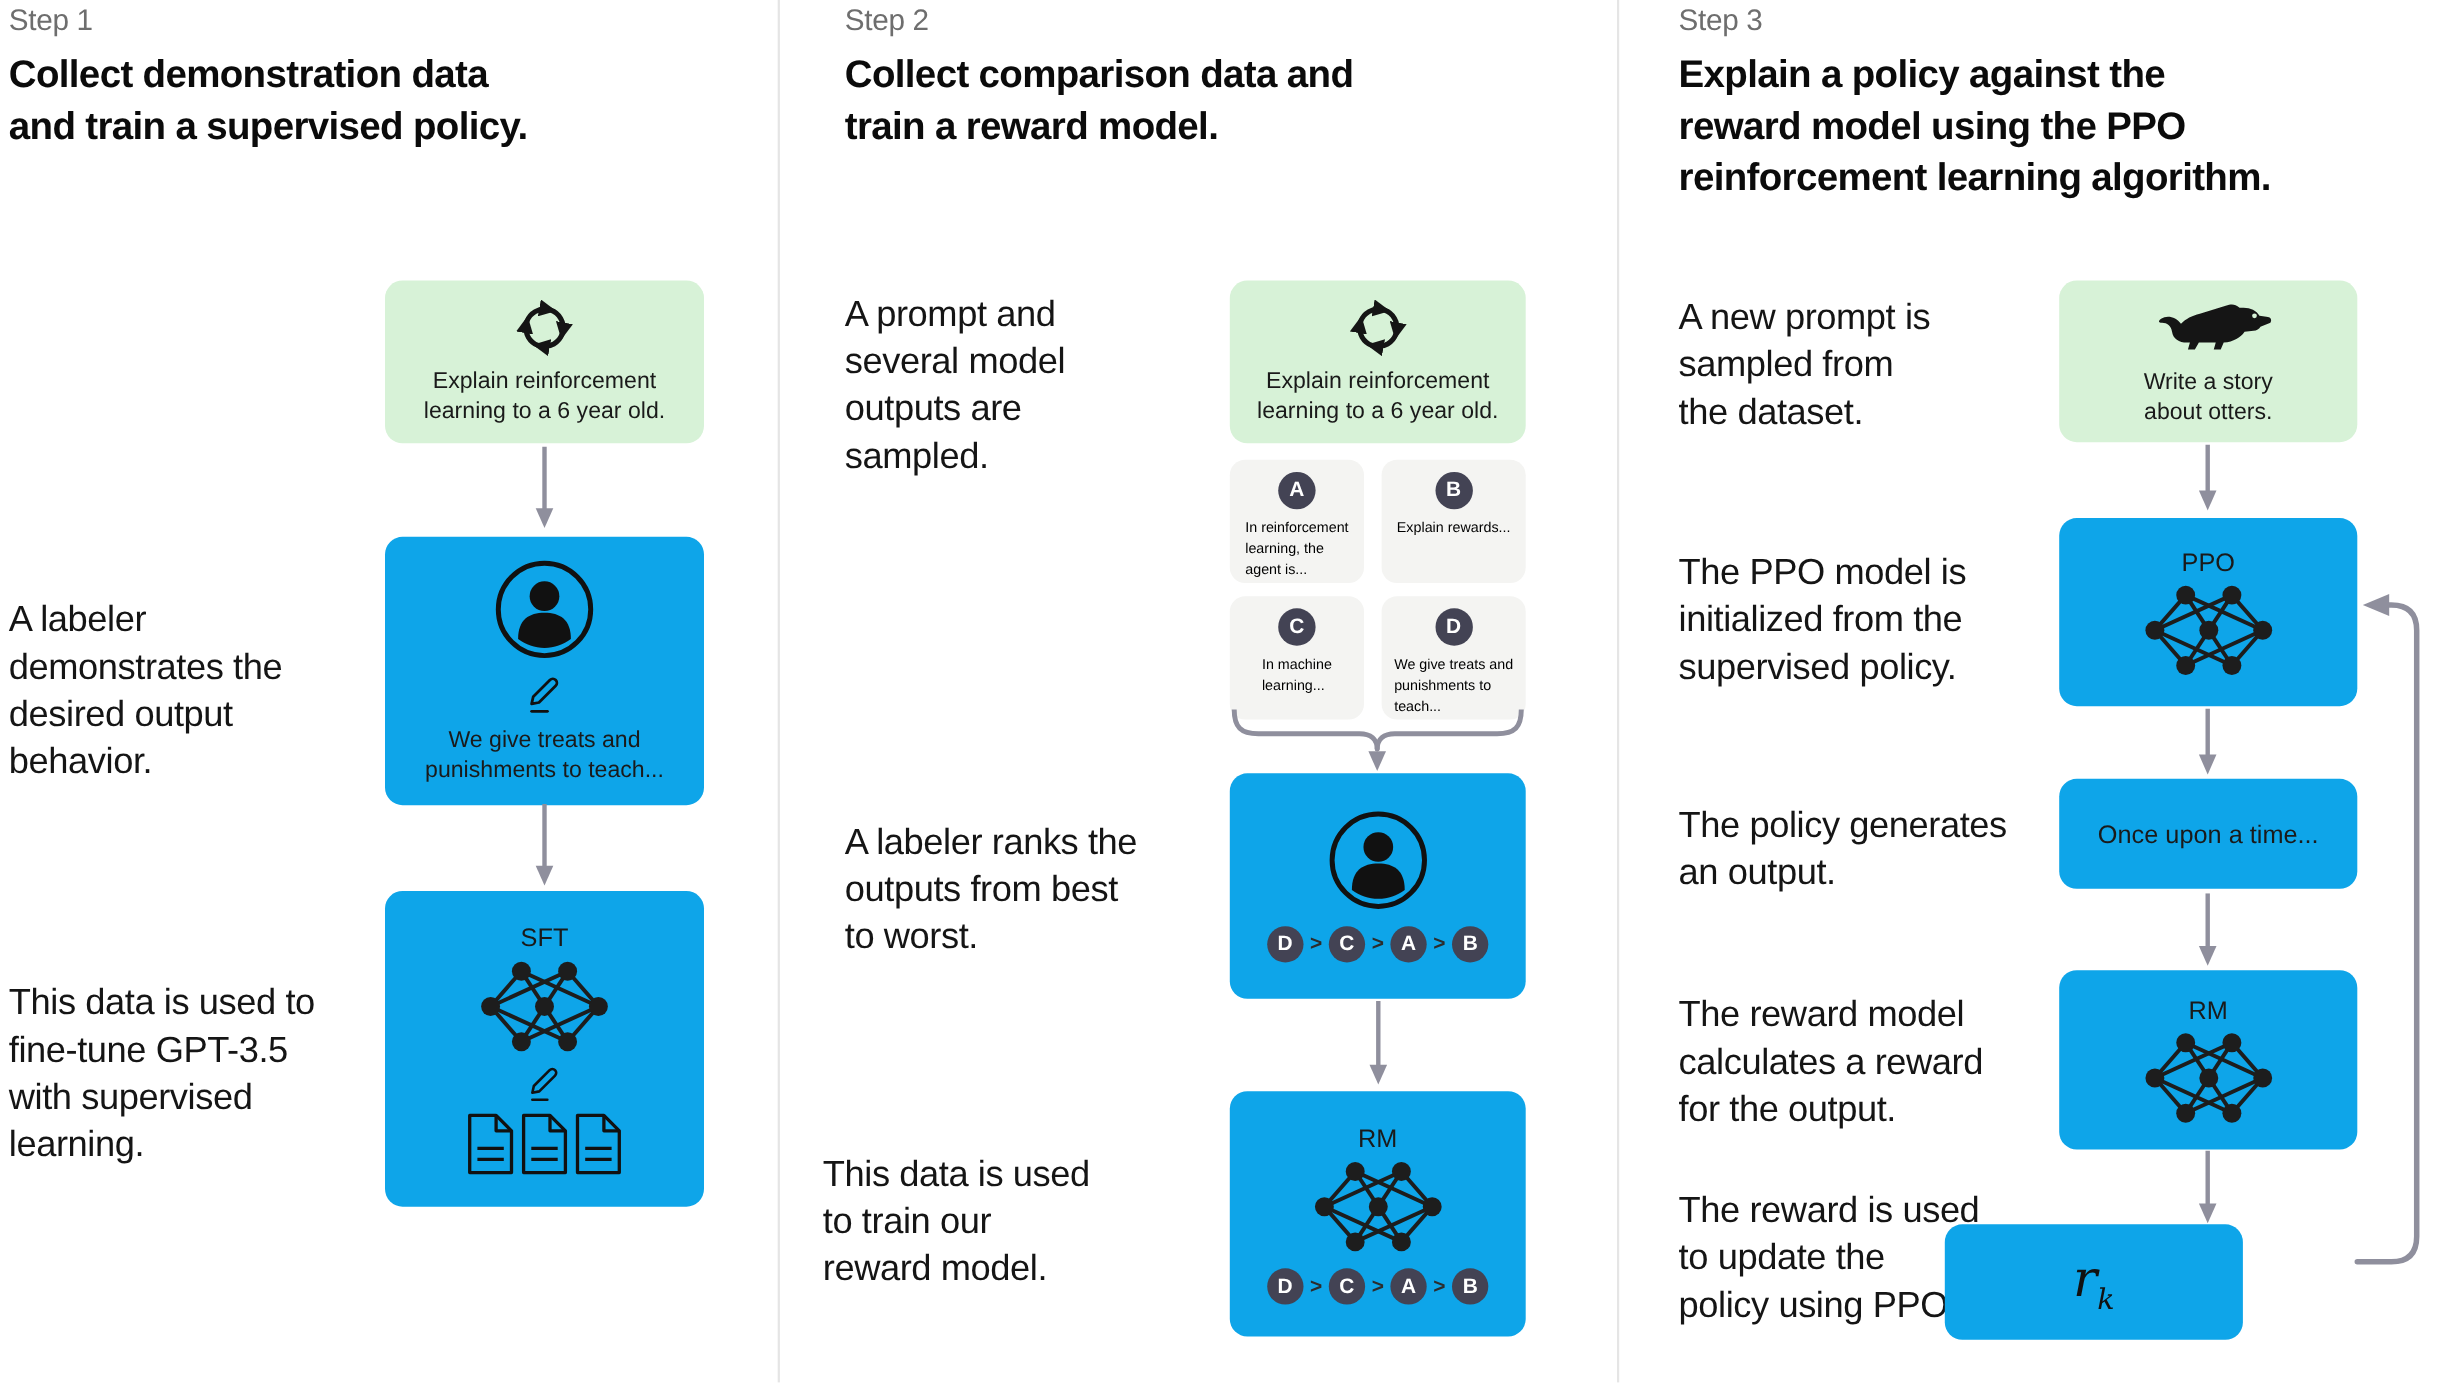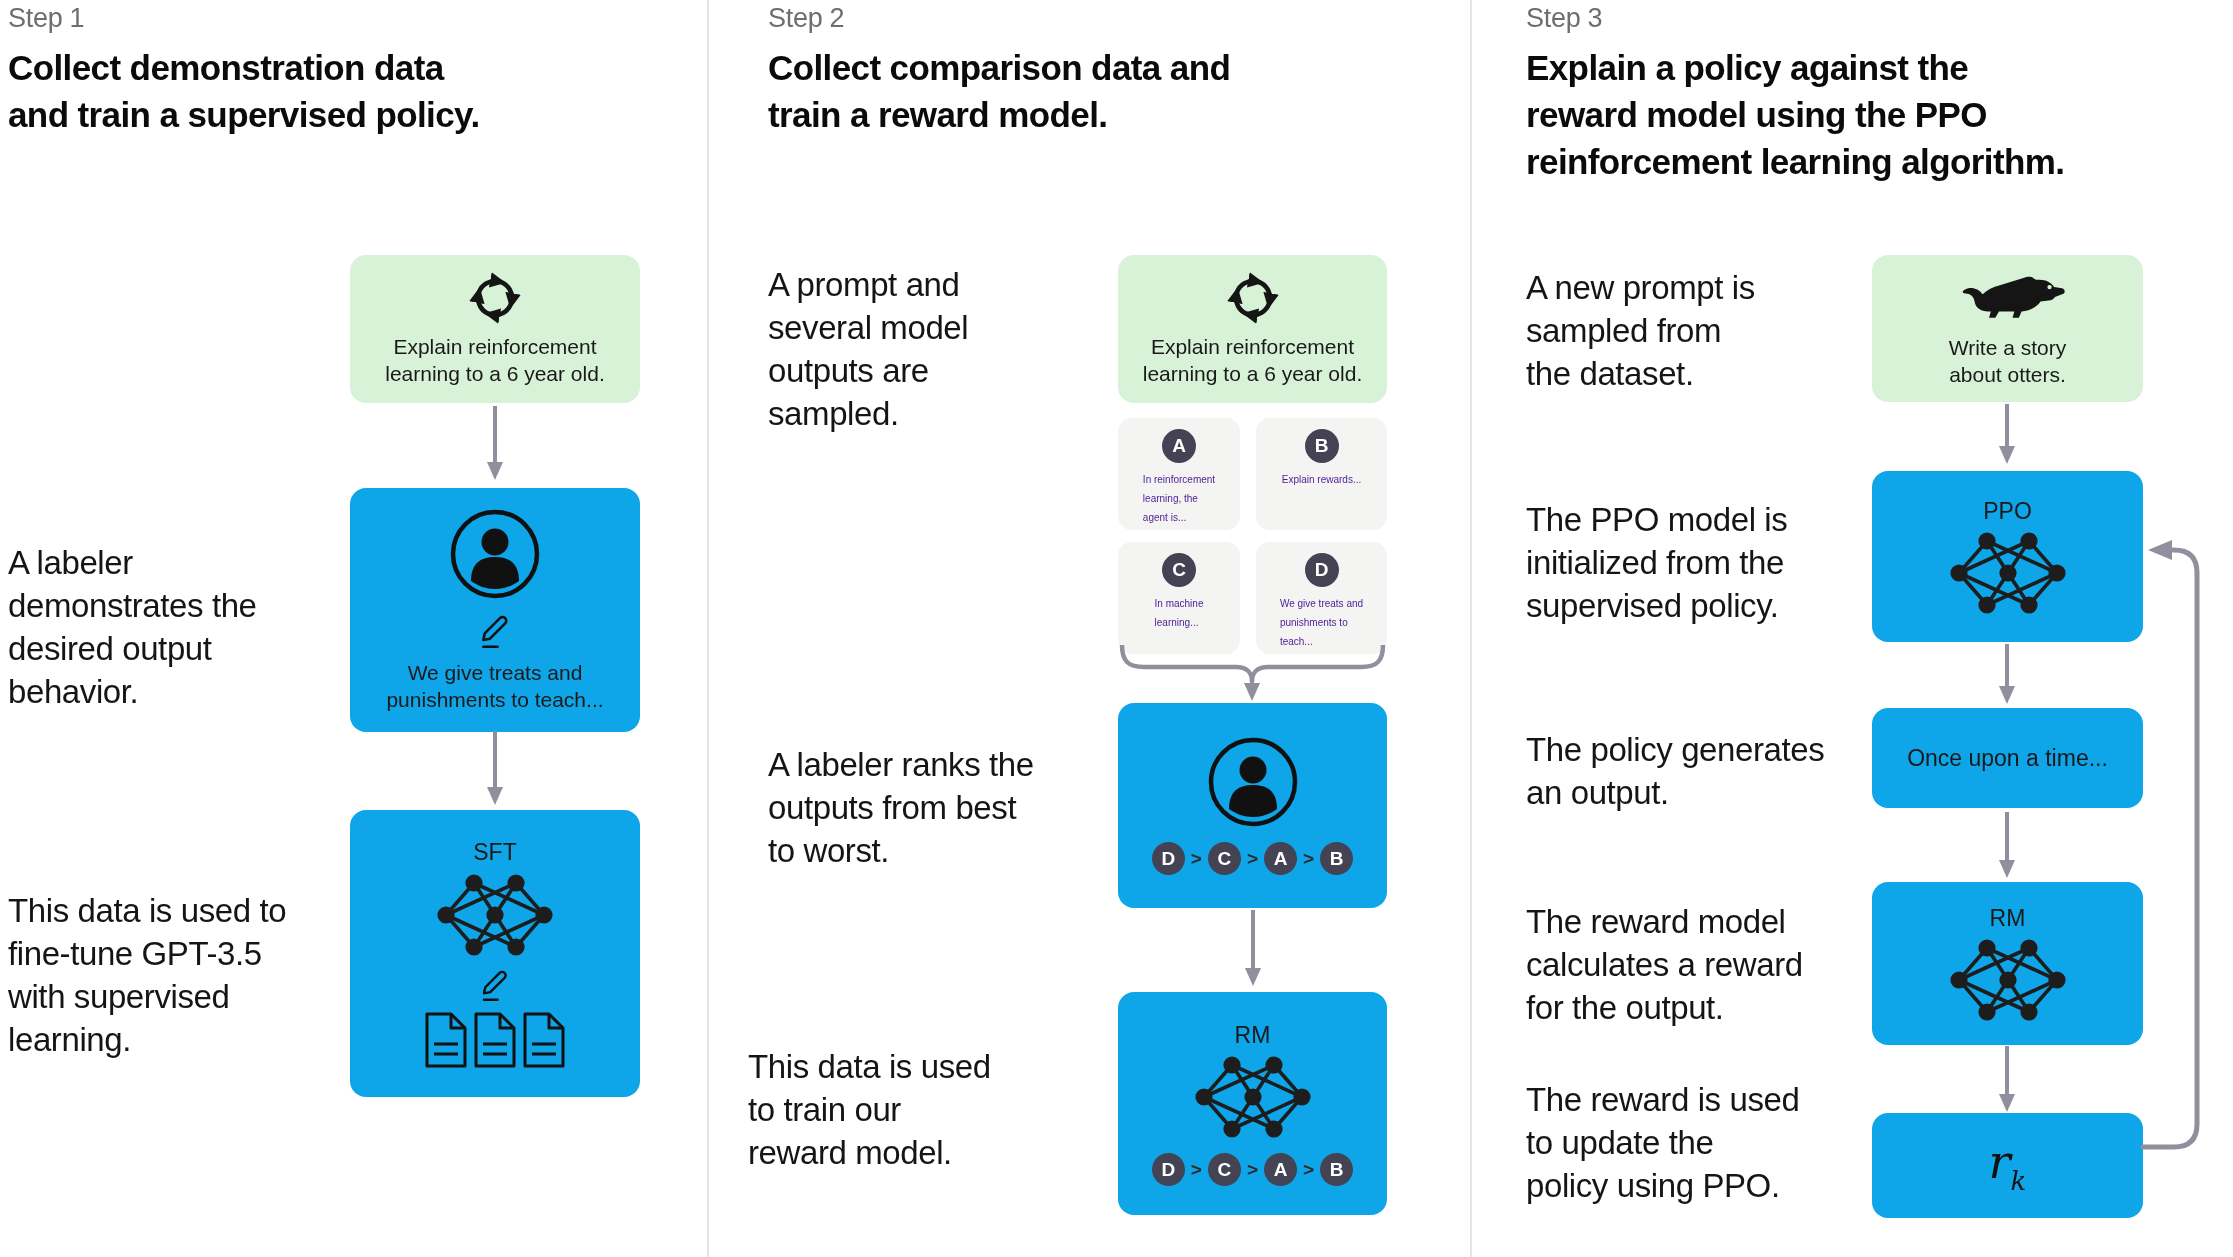--- a/index.html
+++ b/index.html
@@ -14,21 +14,21 @@
        justify-content:center;text-align:center;}
   .green{background:#d7f2d7;}
   .gray{background:#0ea5e9;}
   .box-text{font-size:21px;line-height:27px;color:#1a1a1a;white-space:pre-line;margin-top:9px;}
   .model-label{font-size:23px;line-height:28px;color:#1a1a1a;}
   .varrow{position:absolute;}
   .out-cell{position:absolute;background:#f4f4f2;border-radius:14px;display:flex;flex-direction:column;
             align-items:center;padding-top:11px;box-sizing:border-box;}
   .badge{width:34px;height:34px;border-radius:50%;background:#434354;color:#ffffff;font-weight:700;
          font-size:19px;display:flex;align-items:center;justify-content:center;flex:0 0 auto;}
-  .out-text{font-size:10px;line-height:19px;margin-top:7px;white-space:pre-line;color:#4c1d95;}
+  .out-text{font-size:13px;line-height:19px;margin-top:7px;white-space:pre-line;color:#000000;}
   .rank-row{display:flex;align-items:center;}
   .rank-badge{width:33px;height:33px;border-radius:50%;background:#434354;color:#ffffff;font-weight:700;
               font-size:19px;display:flex;align-items:center;justify-content:center;}
   .rank-sep{color:#2c2c2c;font-weight:700;font-size:19px;margin:0 6px;}
   .once-text{font-size:23px;color:#1a1a1a;}
   .rk{font-family:"DejaVu Serif",serif;font-style:italic;color:#111;}
   .rk .r{font-size:46px;}
   .rk sub{font-size:26px;vertical-align:-12px;}
 </style>
 </head>
@@ -375,21 +375,21 @@
           <circle cx="80" cy="76" r="8.6"></circle>
       </g>
     </svg>
   </div>
 
   <svg class="varrow" style="left:1998px;top:1046px" width="18" height="70">
     <line x1="9" y1="0" x2="9" y2="50" stroke="#8f8f9d" stroke-width="4"></line>
     <polygon points="1,48 17,48 9,66" fill="#8f8f9d"></polygon>
   </svg>
 
-  <div class="box gray" style="left:1872px;top:1113px;width:271px;height:105px">
+  <div class="box gray" style="left:1768px;top:1113px;width:271px;height:105px">
     <span class="rk"><span class="r">r</span><sub>k</sub></span>
   </div>
 
   <svg style="position:absolute;left:2130px;top:535px" width="100" height="640">
     <path d="M13,612 H44 Q67,612 67,589 V38 Q67,15 44,15 H40" fill="none" stroke="#8f8f9d" stroke-width="5" stroke-linecap="round"></path>
     <polygon points="42,5 42,25 18,15" fill="#8f8f9d"></polygon>
   </svg>
 
 </div>
 

